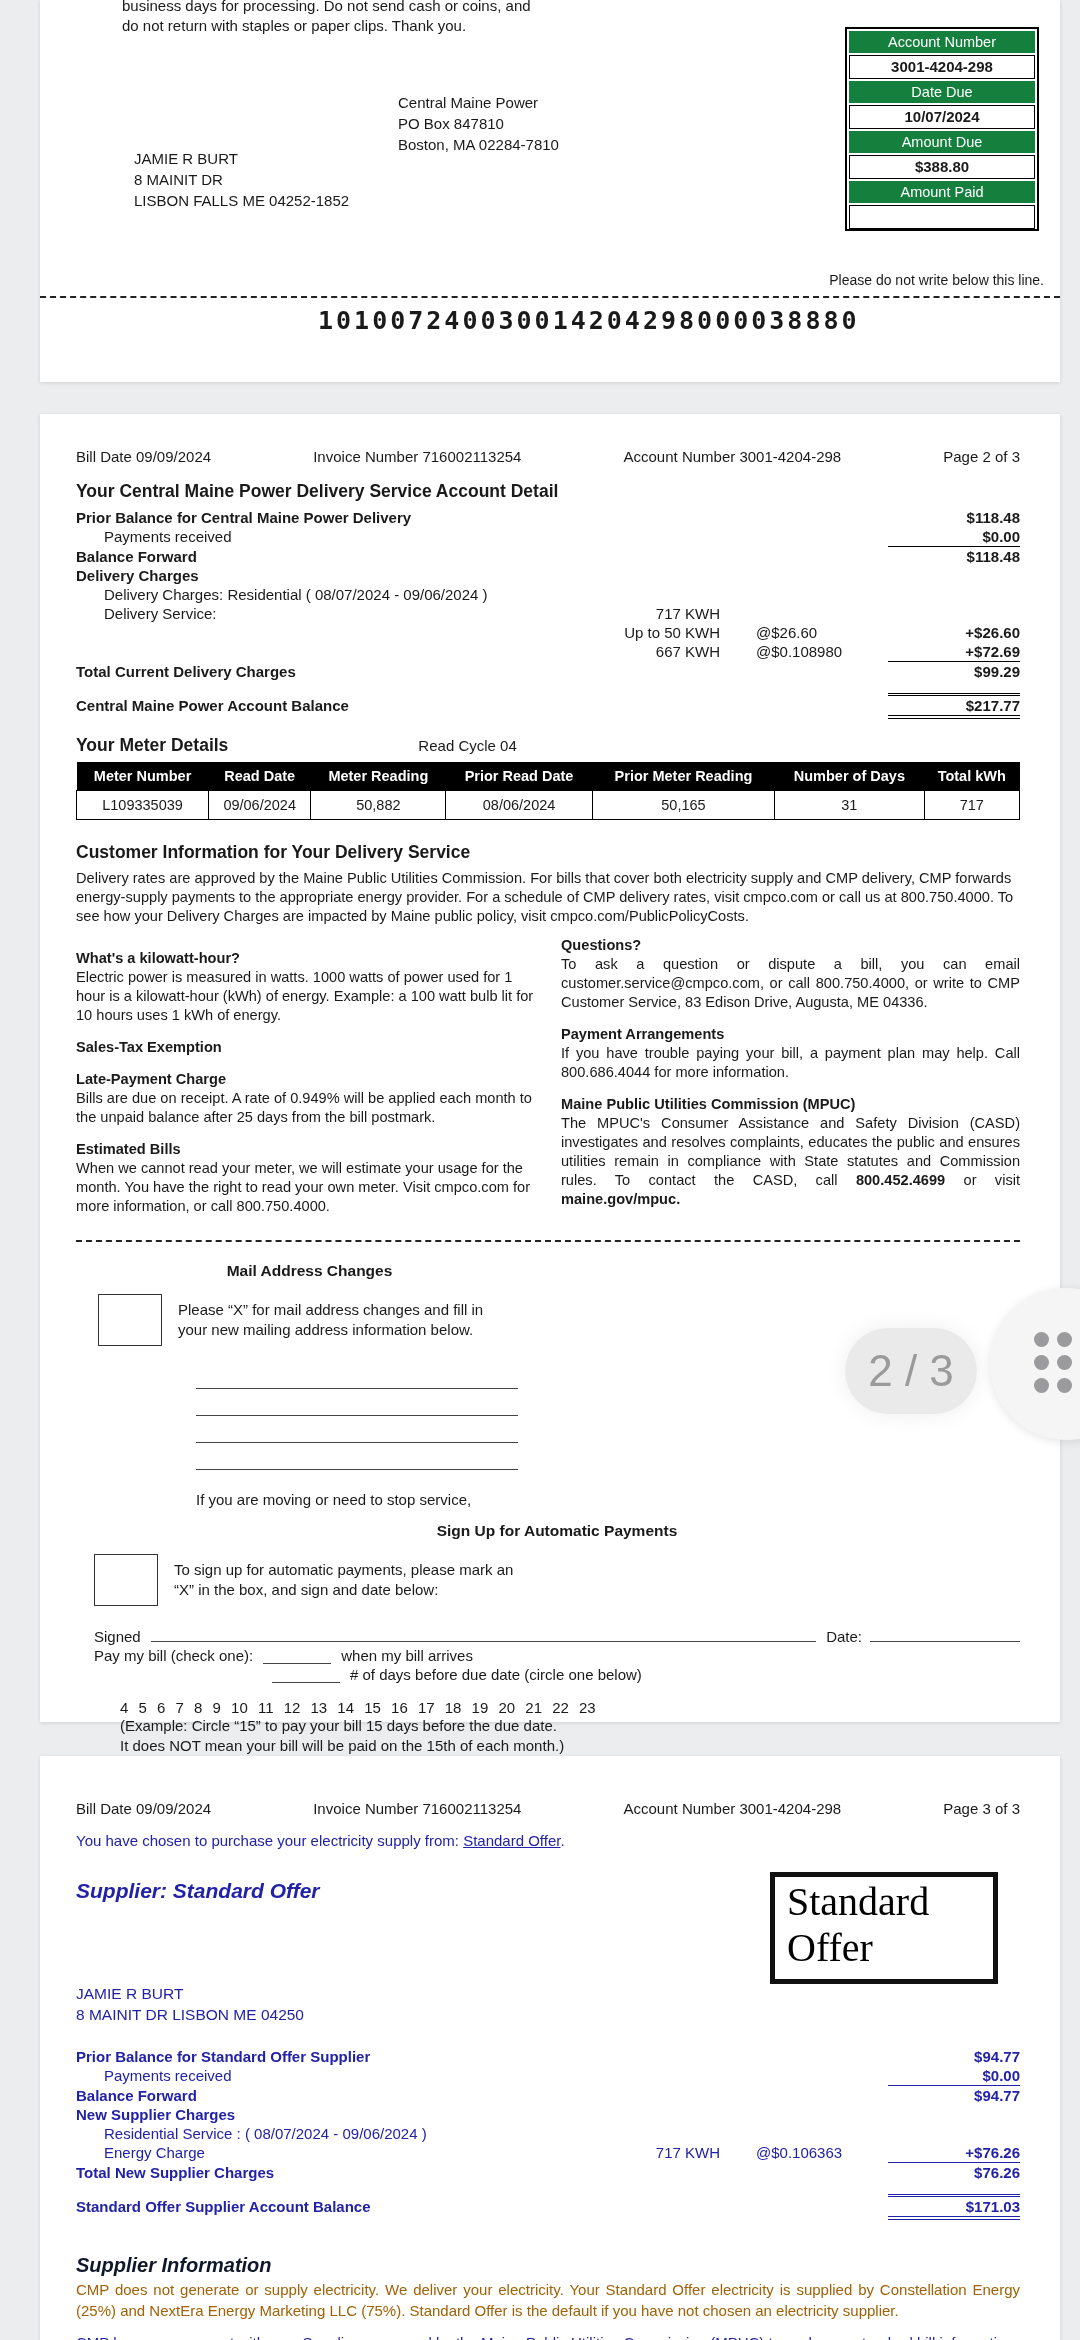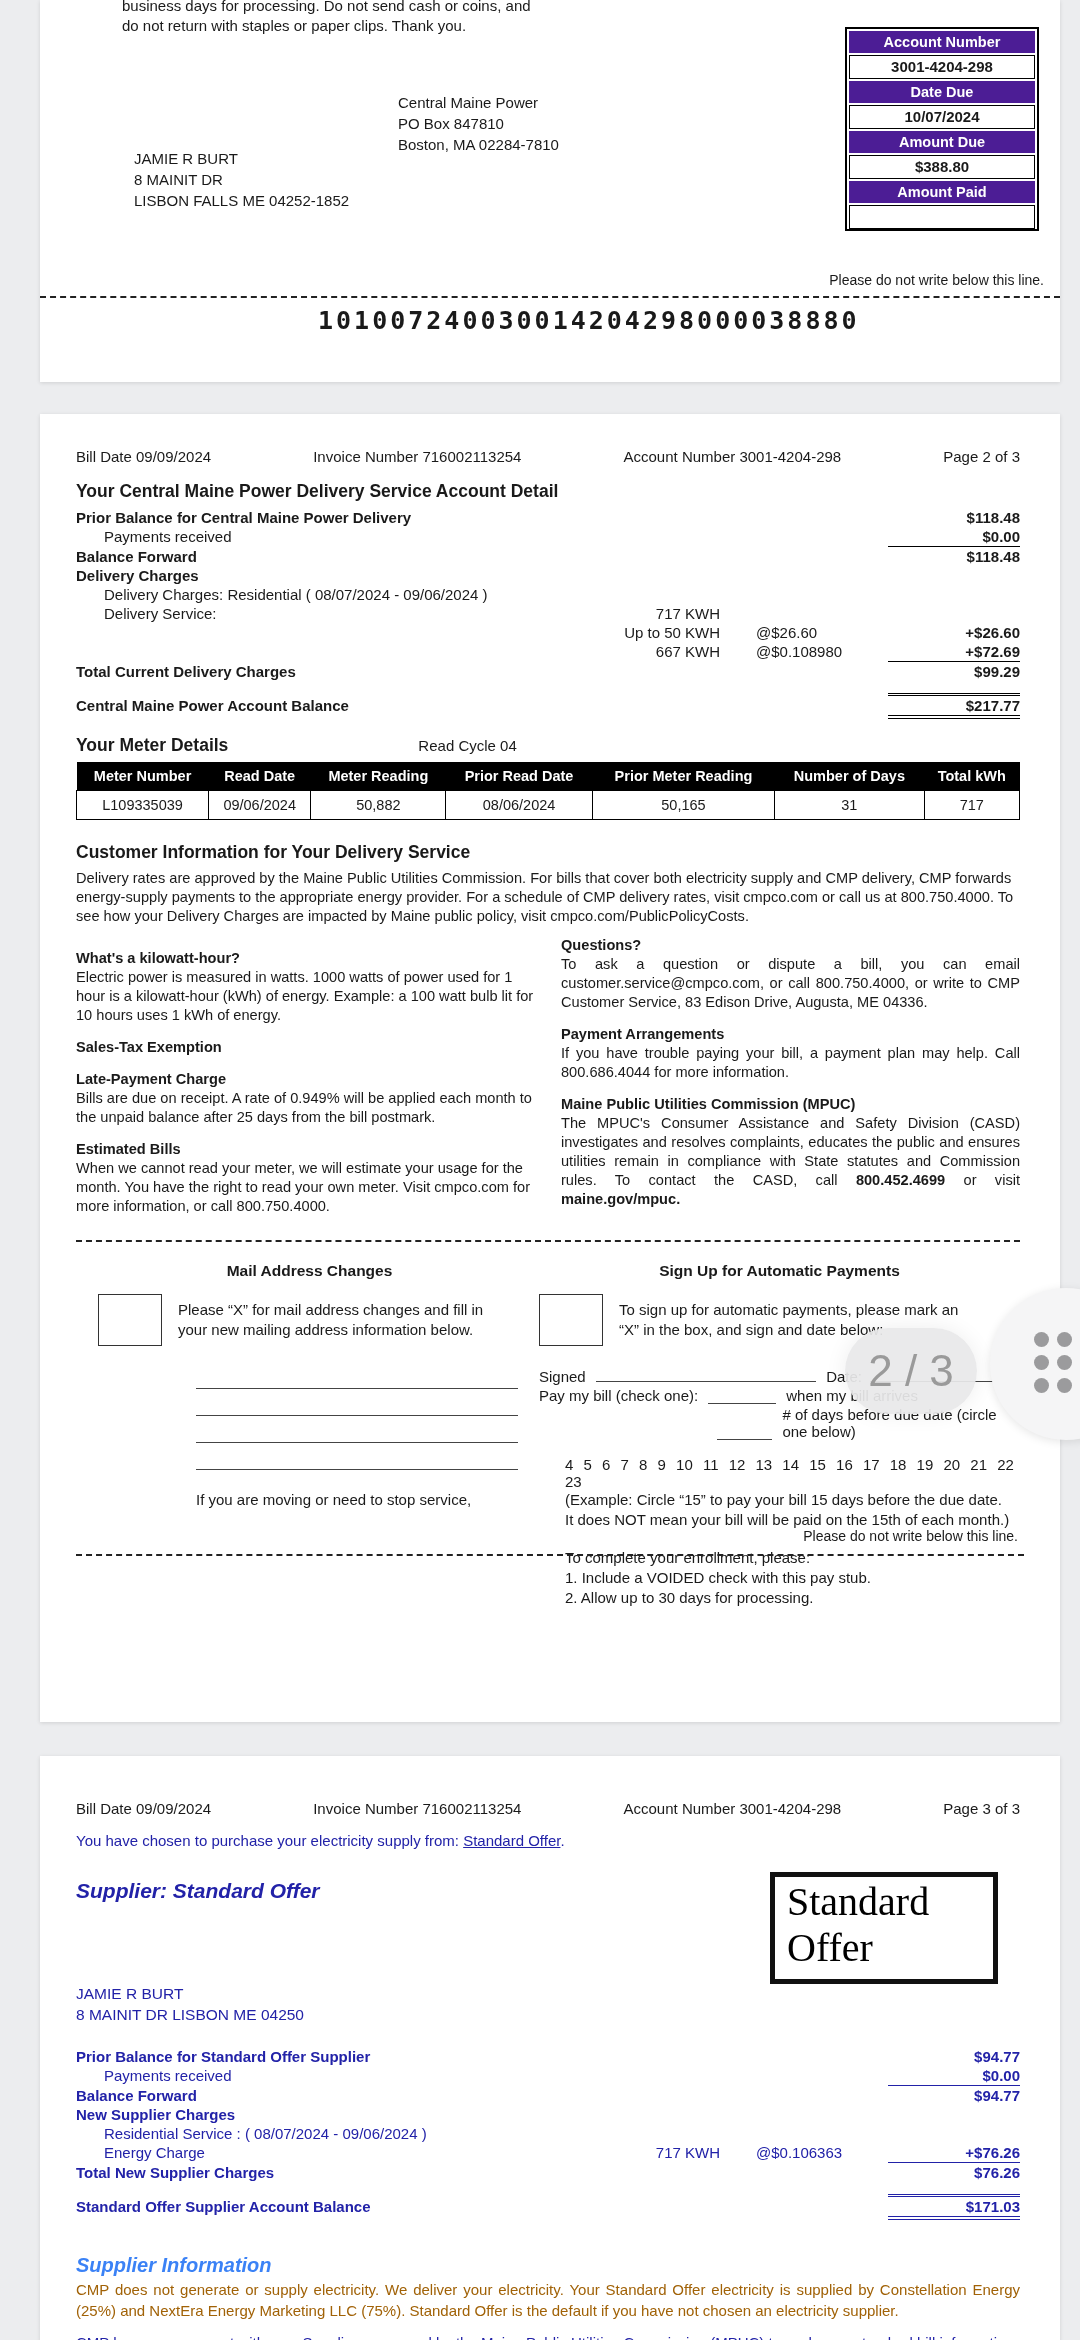--- a/index.html
+++ b/index.html
@@ -8,21 +8,21 @@
   .sheet{position:absolute;left:40px;width:1020px;background:#fff;box-shadow:0 1px 4px rgba(0,0,0,.12);}
   .sheet1{top:0;height:382px;}
   .sheet2{top:414px;height:1308px;}
   .sheet3{top:1756px;height:600px;}
 
   
   .stub-note{position:absolute;left:82px;top:-4px;font-size:15px;line-height:20px;}
   .remit-addr{position:absolute;left:358px;top:92px;font-size:15px;line-height:21px;}
   .cust-addr{position:absolute;left:94px;top:148px;font-size:15px;line-height:21px;}
   .account-box{position:absolute;left:805px;top:27px;width:190px;border:2px solid #000;background:#fff;}
-  .account-box .hdr{margin:2px;background:#4c1d95;color:#fff;font-weight:bold;font-size:14.5px;
+  .account-box .hdr{margin:2px;background:#15803d;color:#fff;font-weight:normal;font-size:14.5px;
                     text-align:center;line-height:22px;}
   .account-box .val{margin:0 2px;border:1px solid #000;font-weight:bold;font-size:15px;
                     text-align:center;line-height:22px;min-height:22px;}
   .dnw{font-size:14px;}
   .stub-dnw{position:absolute;right:16px;top:272px;}
   .dashline{border-top:2px dashed #222;}
   .stub-dash{position:absolute;left:0;right:0;top:296px;}
   .scanline{position:absolute;left:278px;top:306px;font-family:"DejaVu Sans Mono",monospace;
             font-size:25px;font-weight:bold;letter-spacing:3px;}
 
@@ -52,21 +52,21 @@
   
   .cinfo-intro{font-size:14.6px;line-height:19px;margin-top:4px;}
   .cols{display:flex;gap:26px;margin-top:10px;}
   .col{flex:1;font-size:14.6px;line-height:19px;}
   .col h4{margin:13px 0 0 0;font-size:14.6px;}
   .col p{margin:0;}
   .col.just p{text-align:justify;}
 
   
   .mail-dash{margin-top:24px;}
-  .panels{display:flex;margin-top:8px;}
+  .panels{display:flex;margin-top:8px;flex-direction:column;}
   .panel-l{width:445px;padding-left:22px;box-sizing:border-box;}
   .panel-r{flex:1;margin-left:18px;font-size:15px;}
   .panel-title{text-align:center;font-weight:bold;font-size:15.5px;margin:12px 0 14px 0;}
   .chkrow{display:flex;}
   .chk{width:62px;height:50px;border:1.8px solid #333;flex:none;}
   .chktext{margin-left:16px;align-self:center;font-size:15px;line-height:20px;}
   .blankline{border-bottom:1.6px solid #444;height:26px;width:322px;margin-left:98px;}
   .moving{margin-left:98px;margin-top:20px;font-size:15px;line-height:20px;}
   .sigrow{display:flex;align-items:baseline;margin-top:22px;}
   .bl{display:inline-block;border-bottom:1.6px solid #444;height:13px;}
@@ -85,21 +85,21 @@
   .so-box{position:absolute;right:62px;top:116px;width:200px;border:5px solid #111;
           font-family:"Liberation Serif","DejaVu Serif",serif;font-size:40px;line-height:46px;
           padding:2px 6px 8px 12px;color:#000;background:#fff;}
   .addr{margin-top:80px;font-size:15.5px;line-height:21px;font-weight:500;}
   .p3-charges{margin-top:22px;}
   .sheet3 .crow .lbl, .sheet3 .crow .qty, .sheet3 .crow .rate{font-weight:normal;}
   .sheet3 .crow.bold .lbl{font-weight:bold;}
   .sheet3 .amt.ru{border-color:#2222a8;}
   .sheet3 .amt.ro{border-color:#2222a8;}
   .sheet3 .amt.rdu{border-color:#2222a8;}
-  .sup-info-title{font-size:20px;font-weight:bold;font-style:italic;margin-top:34px;color:#3b82f6;}
+  .sup-info-title{font-size:20px;font-weight:bold;font-style:italic;margin-top:34px;color:#0f172a;}
   .sup-info-body{font-size:15px;line-height:21px;margin-top:2px;color:#a16207;text-align:justify;}
   .clipped-line{position:absolute;left:36px;right:36px;top:578px;font-size:15px;color:#2222a8;}
 
   
   .page-pill{position:absolute;left:845px;top:1328px;width:132px;height:86px;border-radius:46px;
              background:rgba(232,232,233,0.93);box-shadow:0 0 22px rgba(0,0,0,0.07);
              display:flex;align-items:center;justify-content:center;
              font-size:44px;color:#9a9a9a;font-weight:300;}
   .scroll-handle{position:absolute;right:-62px;top:1288px;width:152px;height:152px;border-radius:50%;
                  background:#f5f5f6;box-shadow:0 2px 10px rgba(0,0,0,0.10);}

